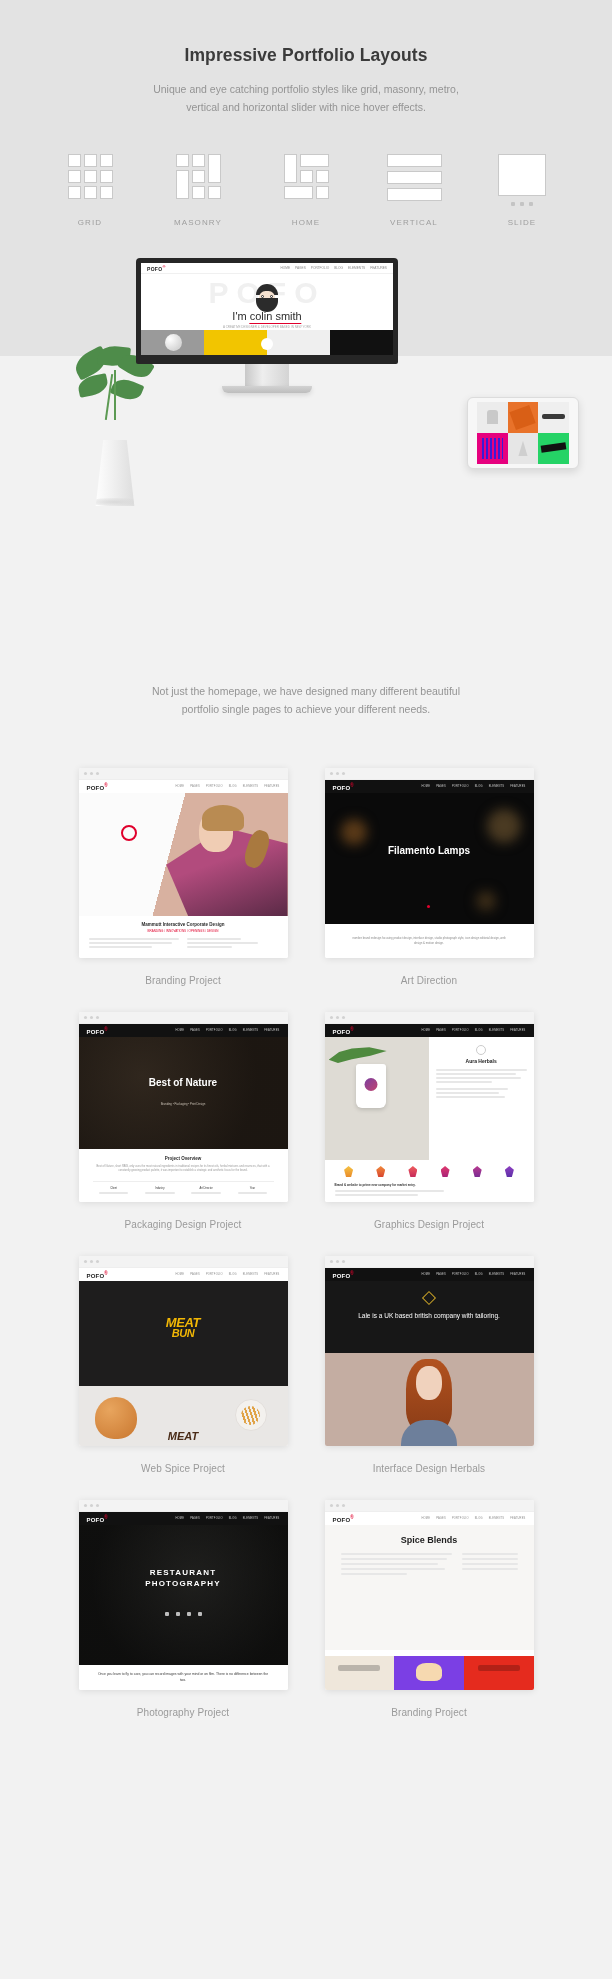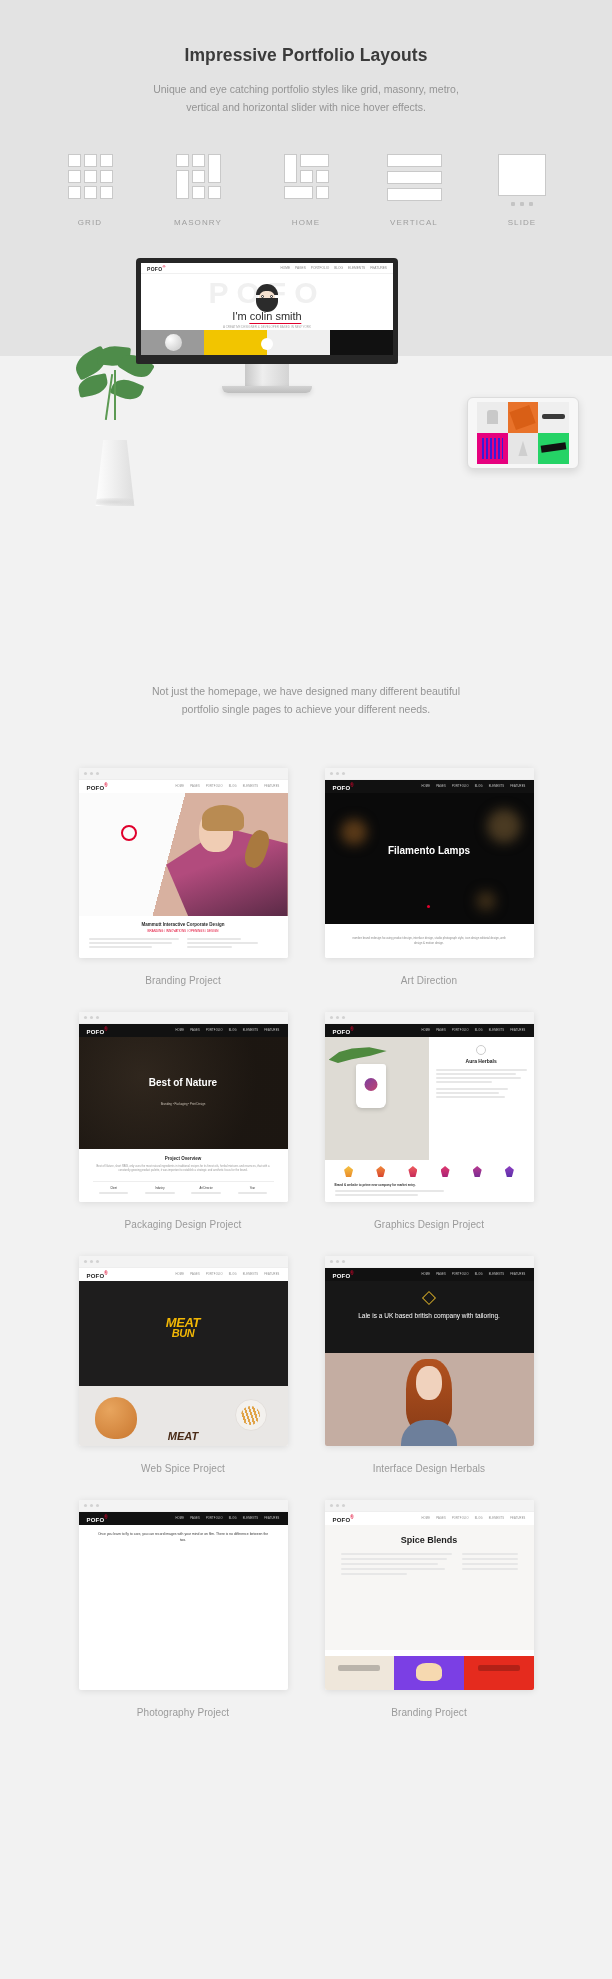--- a/index.html
+++ b/index.html
@@ -691,20 +691,32 @@
             <span class="s-logo"><span>POFO</span><sup>®</sup></span>
             <span class="s-menu">
               <span>HOME</span>
               <span>PAGES</span>
               <span>PORTFOLIO</span>
               <span>BLOG</span>
               <span>ELEMENTS</span>
               <span>FEATURES</span>
             </span>
           </div>
+          <div class="hero h-photo">
+            <div class="photo-t">
+              <span>RESTAURANT</span><br>
+              <span>PHOTOGRAPHY</span>
+            </div>
+            <div class="photo-icons">
+                <i></i>
+                <i></i>
+                <i></i>
+                <i></i>
+              </div>
+          </div>
           <div class="quote-box">
             <p>Once you learn to fly to care, you can record images with your mind or on film. There is no difference between the two.</p>
           </div>
         </div>
       </div>
       <div class="cap">Photography Project</div>
     </div>
 
     <div class="card-cell">
       <div class="browser">

